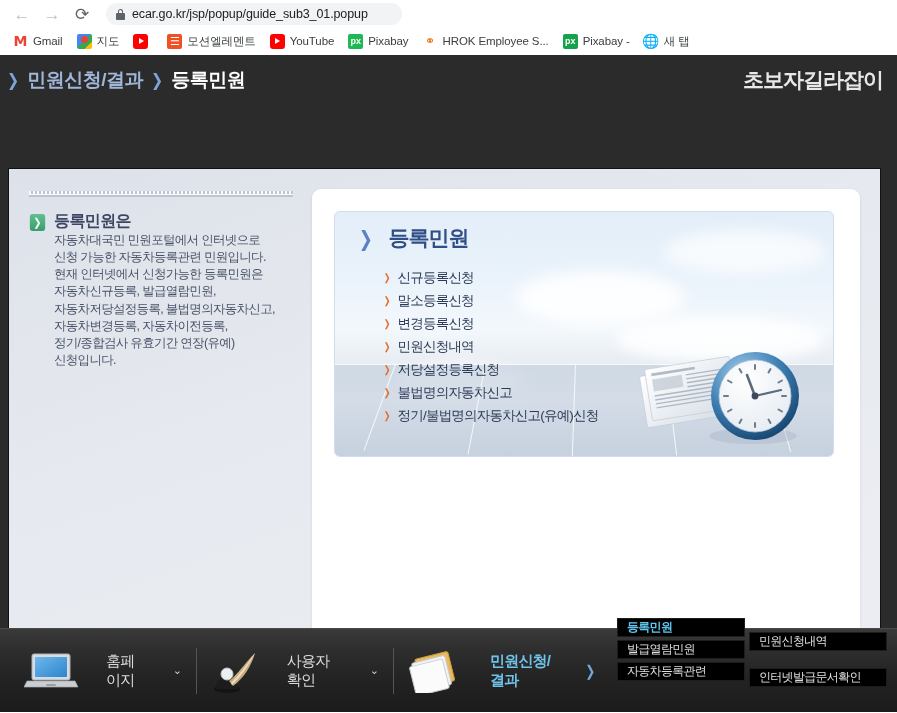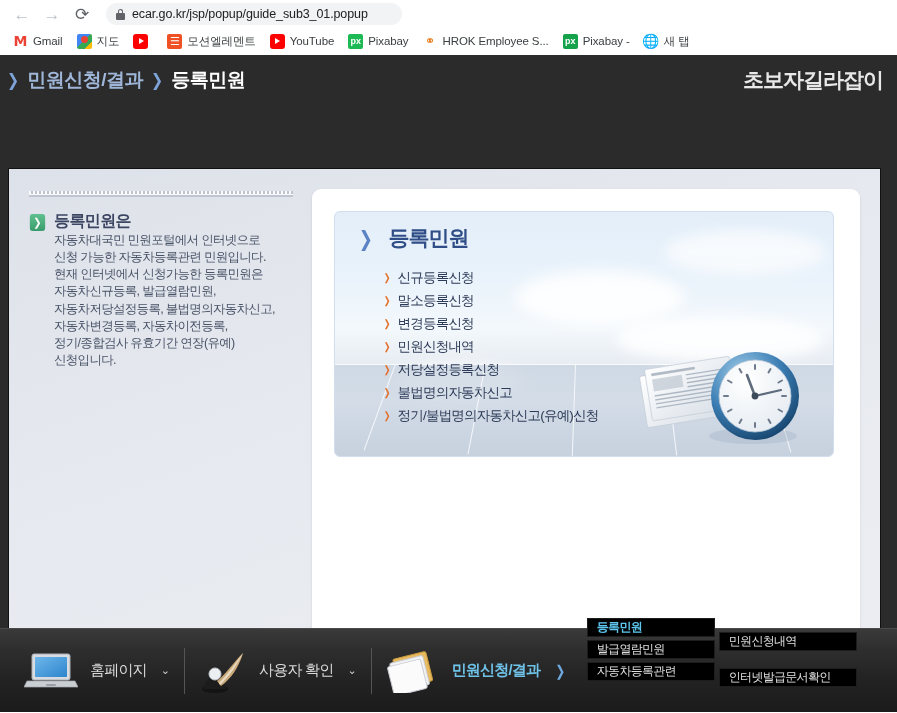--- a/index.html
+++ b/index.html
@@ -376,21 +376,21 @@
     border-top: 1px solid #4a4a4a;
     display: flex;
     align-items: center;
     padding: 0 10px;
   }
   .nav-group {
     display: flex;
     align-items: center;
     height: 100%;
     padding: 0 14px;
-    gap: 12px;
+    gap: 28px;
   }
   .nav-sep {
     width: 1px;
     height: 46px;
     background: #555;
     flex: 0 0 auto;
   }
   .nav-label {
     font-size: 15px;
     color: #dcdcdc;

